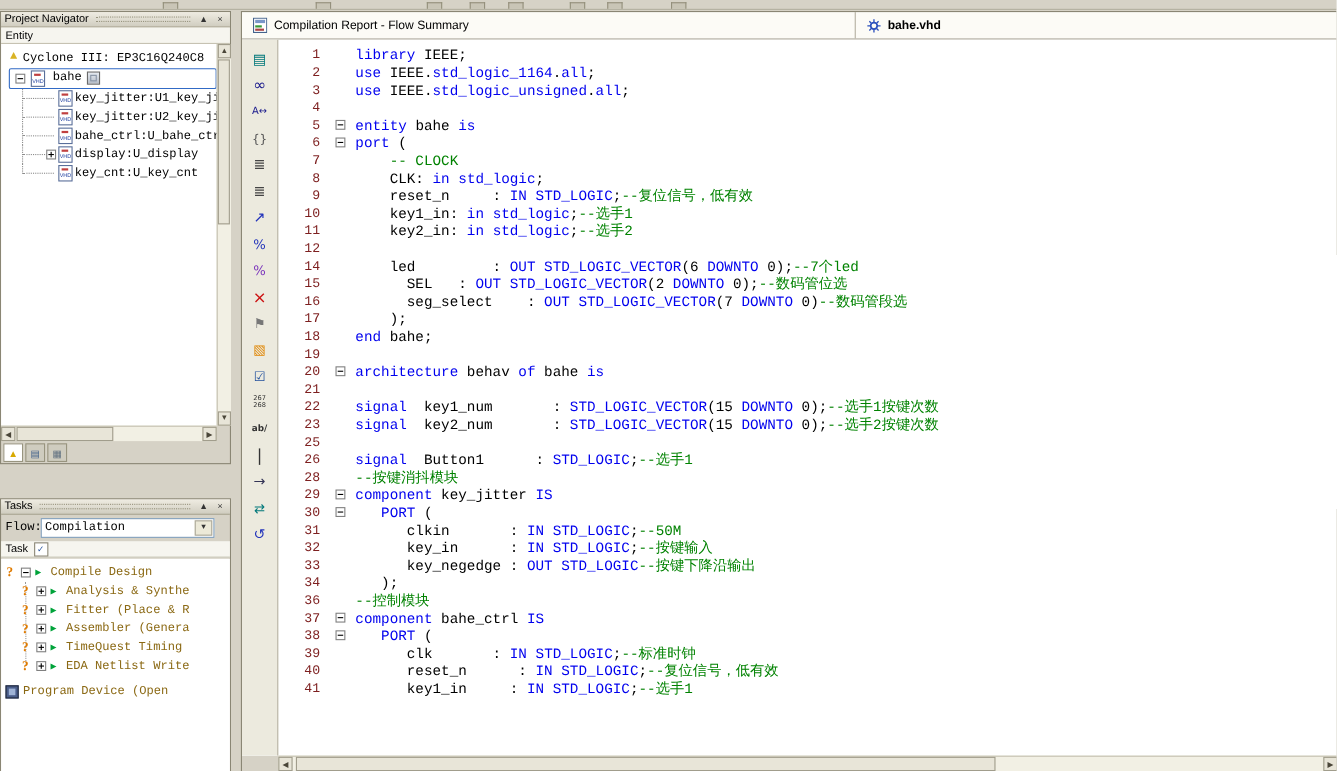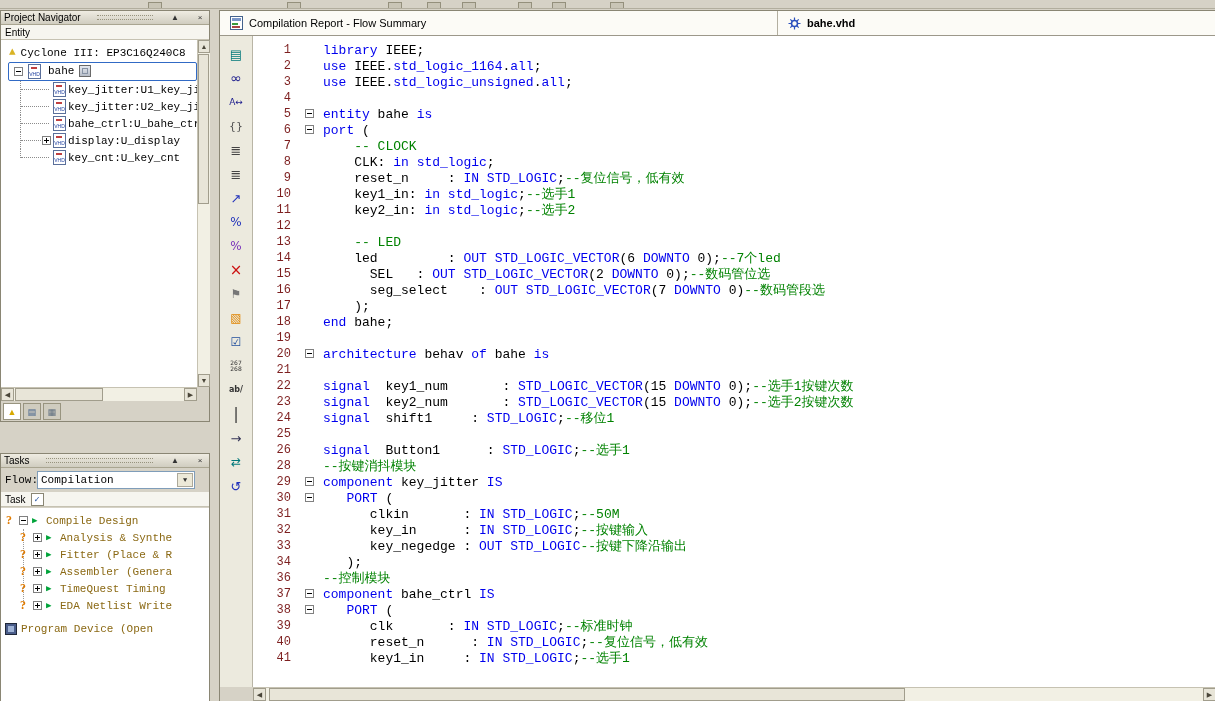--- a/index.html
+++ b/index.html
@@ -7,21 +7,21 @@
 body{position:relative;background:#d6d2c6;font-family:"Liberation Sans",sans-serif;color:#000}
 
 
 #topstrip{position:absolute;left:0;top:0;width:1215px;height:9px;background:#d6d2c6;border-bottom:1px solid #b2ae9e}
 .pticon{position:absolute;bottom:0;height:6px;width:14px;background:#c9c5b6;border:1px solid #94907c;border-bottom:none}
 
 
 .panel{position:absolute;background:#d6d2c6;border:1px solid #8a8674}
 #pn{left:0;top:10px;width:210px;height:412px}
 #tasks{left:0;top:453px;width:210px;height:324px}
-.ptitle{height:14px;background:linear-gradient(#efece2,#d0cdc0);border-bottom:1px solid #a9a591;display:flex;align-items:center;padding:0 3px;gap:13px}
+.ptitle{height:14px;background:linear-gradient(#efece2,#d0cdc0);border-bottom:1px solid #a9a591;display:flex;align-items:center;padding:0 3px;gap:3px}
 .ptext{font-size:10px;white-space:nowrap}
 .grip{flex:1;height:5px;border-top:1px dotted #97937e;border-bottom:1px dotted #97937e;margin:0 3px}
 .pbtn{width:12px;height:11px;display:flex;align-items:center;justify-content:center;font-size:8px;color:#333}
 .col-header{position:absolute;left:0;right:0;height:15px;background:#f6f5ef;border-bottom:1px solid #c6c2b2;display:flex;align-items:center;padding-left:4px;font-size:10px;gap:5px}
 
 
 #entity-tree{position:absolute;left:0;top:29px;width:196px;height:347px;background:#fff;overflow:hidden;font-family:"Liberation Mono","DejaVu Sans Mono",monospace;font-size:11px;padding-top:4px}
 .trow{display:flex;height:17px;align-items:center;white-space:nowrap}
 .trow.dev{padding-left:8px;gap:5px}
 .devicon{color:#d9b324;font-size:11px;line-height:11px}
@@ -352,25 +352,20 @@
             <span class="ln">11</span>
             <span class="fm"></span>
             <span class="ct"><span class="tx">    key2_in: </span><span class="kw">in</span><span class="tx"> </span><span class="kw">std_logic</span><span class="tx">;</span><span class="cm">--选手2</span></span>
           </div>
           <div class="cl">
             <span class="ln">12</span>
             <span class="fm"></span>
             <span class="ct"></span>
           </div>
           <div class="cl">
-            <span class="ln">13</span>
-            <span class="fm"></span>
-            <span class="ct"><span class="cm">    -- LED</span></span>
-          </div>
-          <div class="cl">
             <span class="ln">14</span>
             <span class="fm"></span>
             <span class="ct"><span class="tx">    led         : </span><span class="kw">OUT</span><span class="tx"> </span><span class="kw">STD_LOGIC_VECTOR</span><span class="tx">(6 </span><span class="kw">DOWNTO</span><span class="tx"> 0);</span><span class="cm">--7个led</span></span>
           </div>
           <div class="cl">
             <span class="ln">15</span>
             <span class="fm"></span>
             <span class="ct"><span class="tx">      SEL   : </span><span class="kw">OUT</span><span class="tx"> </span><span class="kw">STD_LOGIC_VECTOR</span><span class="tx">(2 </span><span class="kw">DOWNTO</span><span class="tx"> 0);</span><span class="cm">--数码管位选</span></span>
           </div>
           <div class="cl">
@@ -407,25 +402,20 @@
           </div>
           <div class="cl">
             <span class="ln">22</span>
             <span class="fm"></span>
             <span class="ct"><span class="kw">signal</span><span class="tx">  key1_num       : </span><span class="kw">STD_LOGIC_VECTOR</span><span class="tx">(15 </span><span class="kw">DOWNTO</span><span class="tx"> 0);</span><span class="cm">--选手1按键次数</span></span>
           </div>
           <div class="cl">
             <span class="ln">23</span>
             <span class="fm"></span>
             <span class="ct"><span class="kw">signal</span><span class="tx">  key2_num       : </span><span class="kw">STD_LOGIC_VECTOR</span><span class="tx">(15 </span><span class="kw">DOWNTO</span><span class="tx"> 0);</span><span class="cm">--选手2按键次数</span></span>
-          </div>
-          <div class="cl">
-            <span class="ln">24</span>
-            <span class="fm"></span>
-            <span class="ct"><span class="kw">signal</span><span class="tx">  shift1     : </span><span class="kw">STD_LOGIC</span><span class="tx">;</span><span class="cm">--移位1</span></span>
           </div>
           <div class="cl">
             <span class="ln">25</span>
             <span class="fm"></span>
           </div>
           <div class="cl">
             <span class="ln">26</span>
             <span class="fm"></span>
             <span class="ct"><span class="kw">signal</span><span class="tx">  Button1      : </span><span class="kw">STD_LOGIC</span><span class="tx">;</span><span class="cm">--选手1</span></span>
           </div>

